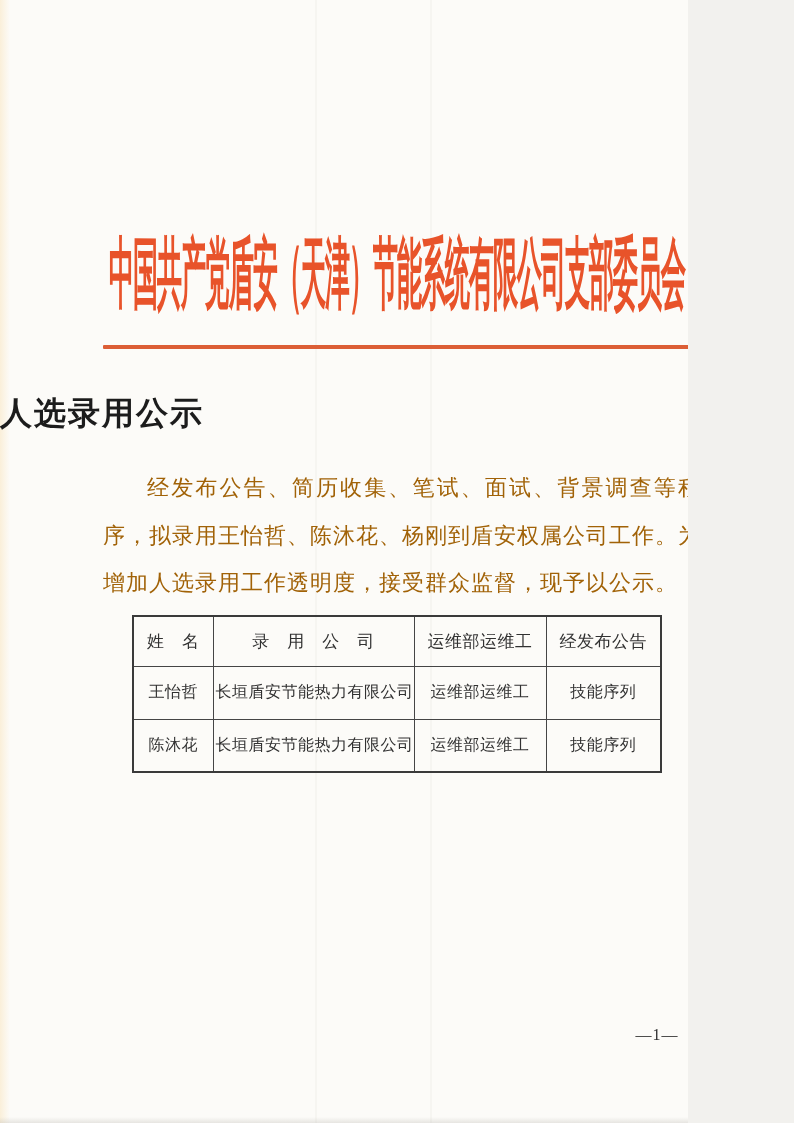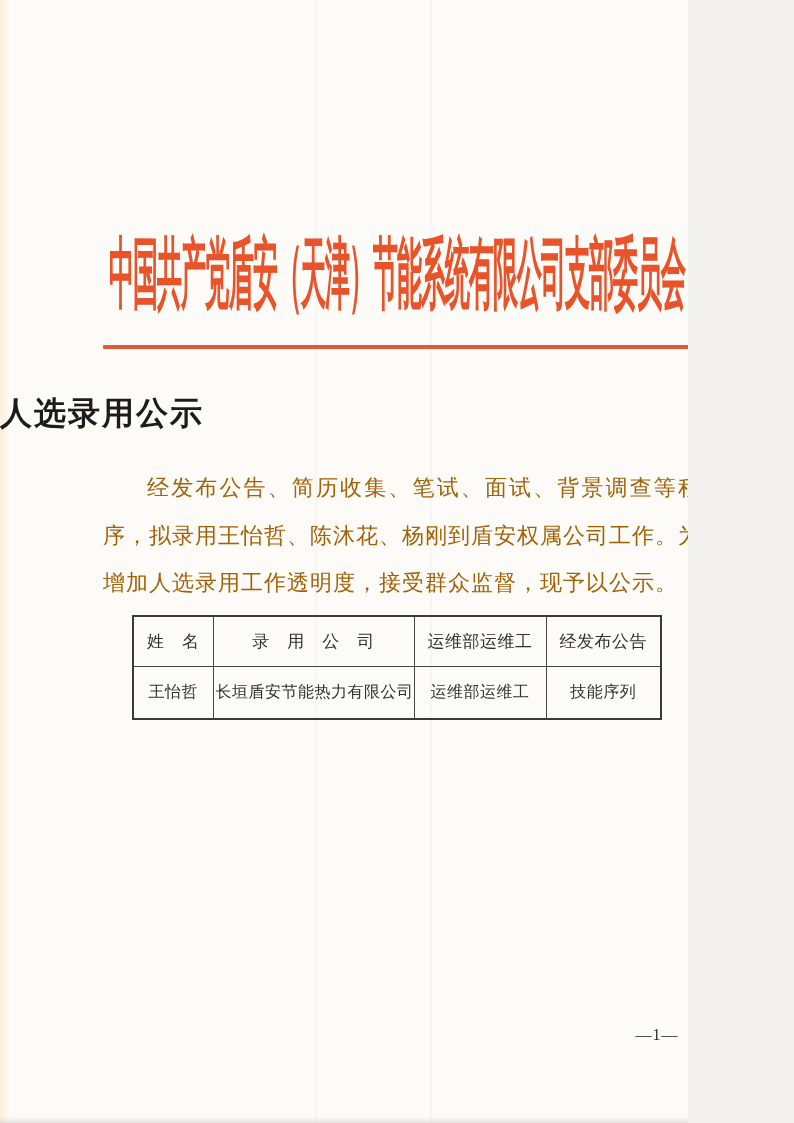--- a/index.html
+++ b/index.html
@@ -175,20 +175,26 @@
         <th>经发布公告</th>
       </tr>
     </thead>
     <tbody>
       <tr>
         <td>王怡哲</td>
         <td>长垣盾安节能热力有限公司</td>
         <td>运维部运维工</td>
         <td>技能序列</td>
       </tr>
+      <tr>
+        <td>陈沐花</td>
+        <td>长垣盾安节能热力有限公司</td>
+        <td>运维部运维工</td>
+        <td>技能序列</td>
+      </tr>
     </tbody>
   </table>
 
 
   <div class="page-number">—1—</div>
 
   <div class="bottom-tint"></div>
 </div>
 
 </body></html>

